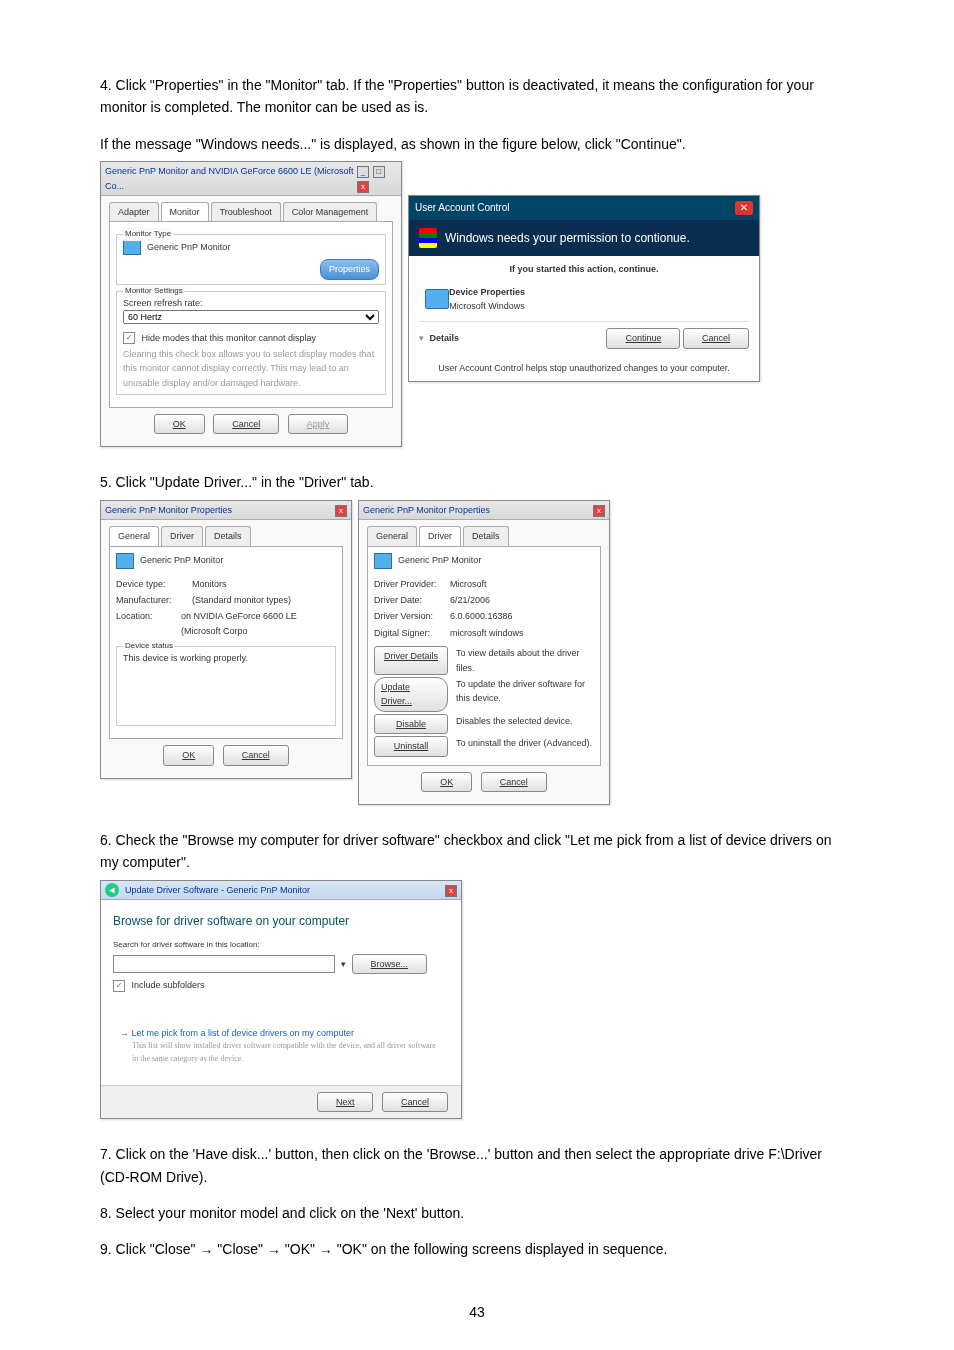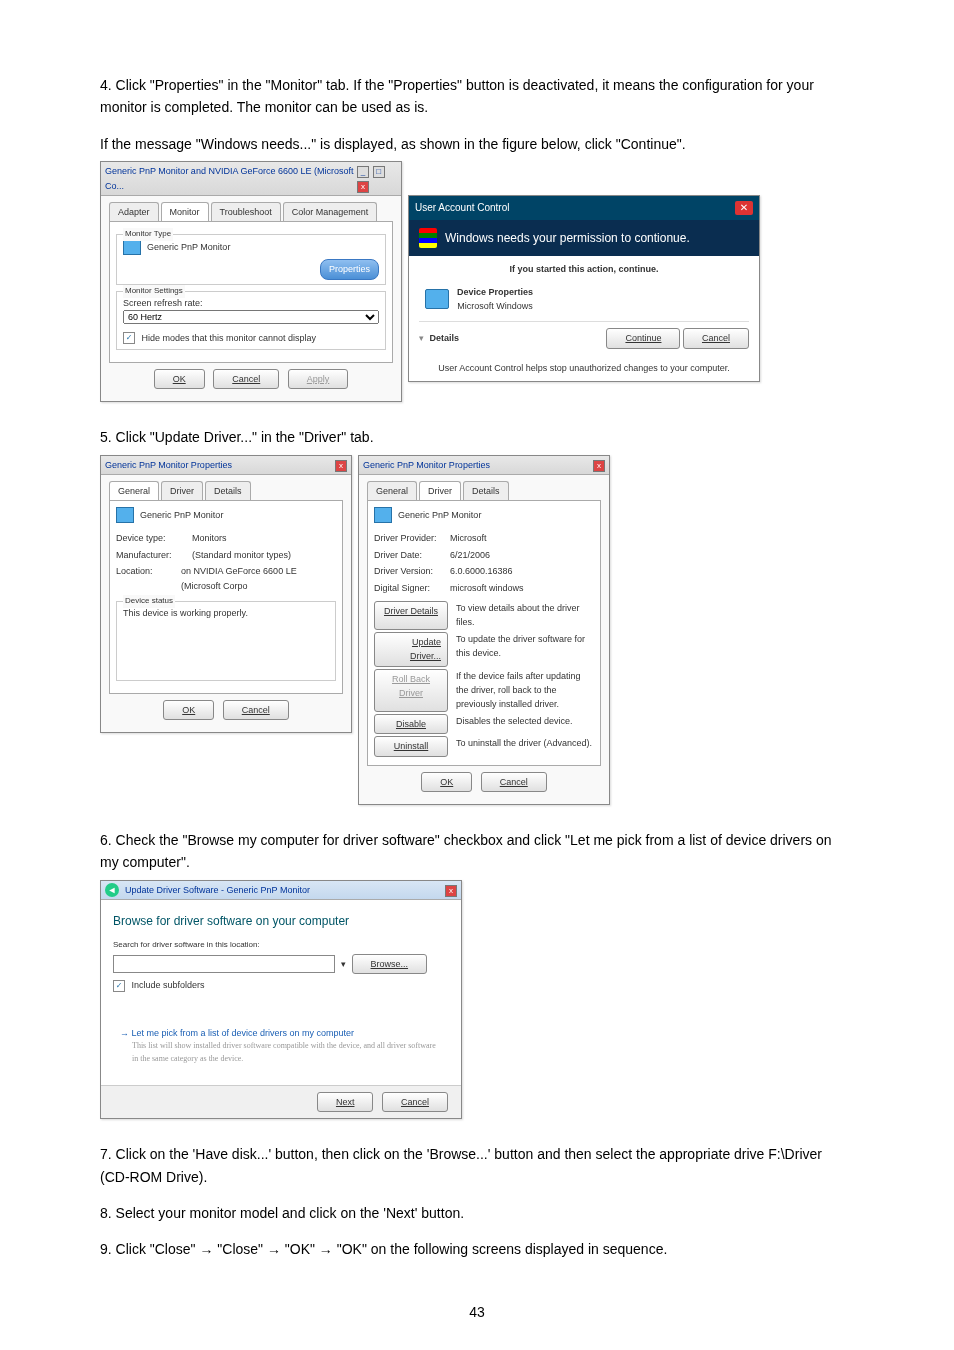--- a/index.html
+++ b/index.html
@@ -105,20 +105,21 @@
           </div>
         </div>
         <div class="fieldset">
           <span class="fieldset-title">Monitor Settings</span>
           <div>Screen refresh rate:</div>
           <select class="dummy"><option>60 Hertz</option></select>
           <div style="margin-top:6px;">
             <span class="checkbox">✓</span>
             <span>Hide modes that this monitor cannot display</span>
           </div>
+          <div class="gray" style="margin-top:2px;">Clearing this check box allows you to select display modes that this monitor cannot display correctly. This may lead to an unusable display and/or damaged hardware.</div>
         </div>
       </div>
       <div class="btn-row">
         <span class="vista-btn">OK</span>
         <span class="vista-btn">Cancel</span>
         <span class="vista-btn gray">Apply</span>
       </div>
     </div>
   </div>
 
@@ -126,21 +127,21 @@
     <div class="uac-head">
       <span>User Account Control</span>
       <span class="xbtn">✕</span>
     </div>
     <div class="uac-band">
       <span class="shield"></span>
       <span>Windows needs your permission to contionue.</span>
     </div>
     <div class="uac-body">
       <div style="font-weight:bold;">If you started this action, continue.</div>
-      <div style="display:flex; gap:8px; align-items:center; padding:8px 6px;">
+      <div style="display:flex; gap:0; align-items:center; padding:8px 6px;">
         <span class="pc-icon"></span>
         <div>
           <div style="font-weight:bold;">Device Properties</div>
           <div>Microsoft Windows</div>
         </div>
       </div>
       <div style="border-top:1px solid #ddd; padding:6px 0; display:flex; align-items:center; justify-content:space-between;">
         <div style="display:flex; align-items:center; gap:6px;">
           <span style="color:#888;">▾</span>
           <span style="font-weight:bold;">Details</span>
@@ -230,26 +231,22 @@
         <div class="kv">
             <span class="k">Digital Signer:</span>
             <span>microsoft windows</span>
           </div>
         <div style="margin-top:6px;">
           <div class="kv">
               <span class="vista-btn" style="padding:2px 6px; width:60px; text-align:center;">Driver Details</span>
               <span style="flex:1;">To view details about the driver files.</span>
             </div>
           <div class="kv">
-              <span class="vista-btn" style="padding:2px 6px; width:60px; text-align:right;">Update Driver...</span>
+              <span class="vista-btn" style="padding:2px 6px; width:60px; text-align:left;border-radius:11px;">Update Driver...</span>
               <span style="flex:1;">To update the driver software for this device.</span>
-            </div>
-          <div class="kv">
-              <span class="vista-btn gray" style="padding:2px 6px; width:60px; text-align:center;">Roll Back Driver</span>
-              <span style="flex:1;">If the device fails after updating the driver, roll back to the previously installed driver.</span>
             </div>
           <div class="kv">
               <span class="vista-btn" style="padding:2px 6px; width:60px; text-align:center;">Disable</span>
               <span style="flex:1;">Disables the selected device.</span>
             </div>
           <div class="kv">
               <span class="vista-btn" style="padding:2px 6px; width:60px; text-align:center;">Uninstall</span>
               <span style="flex:1;">To uninstall the driver (Advanced).</span>
             </div>
         </div>

